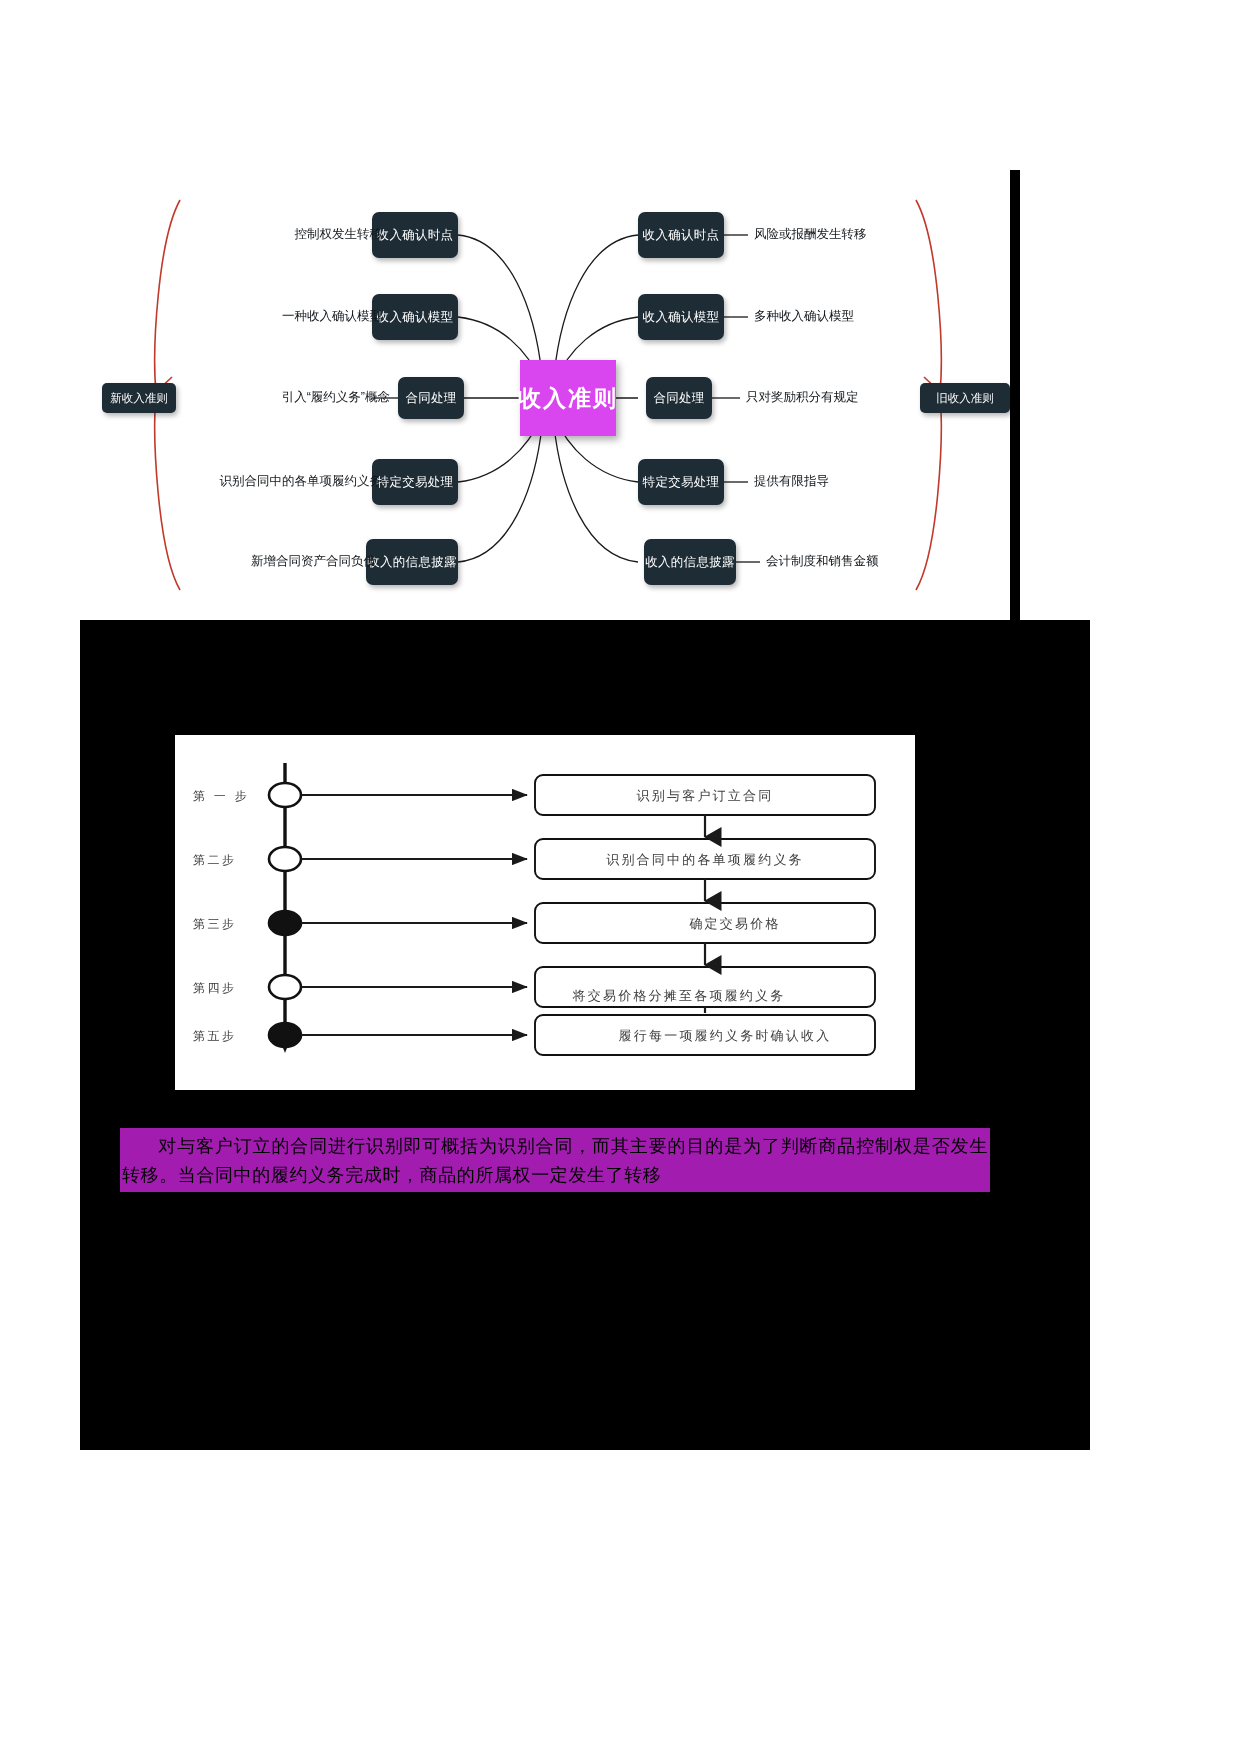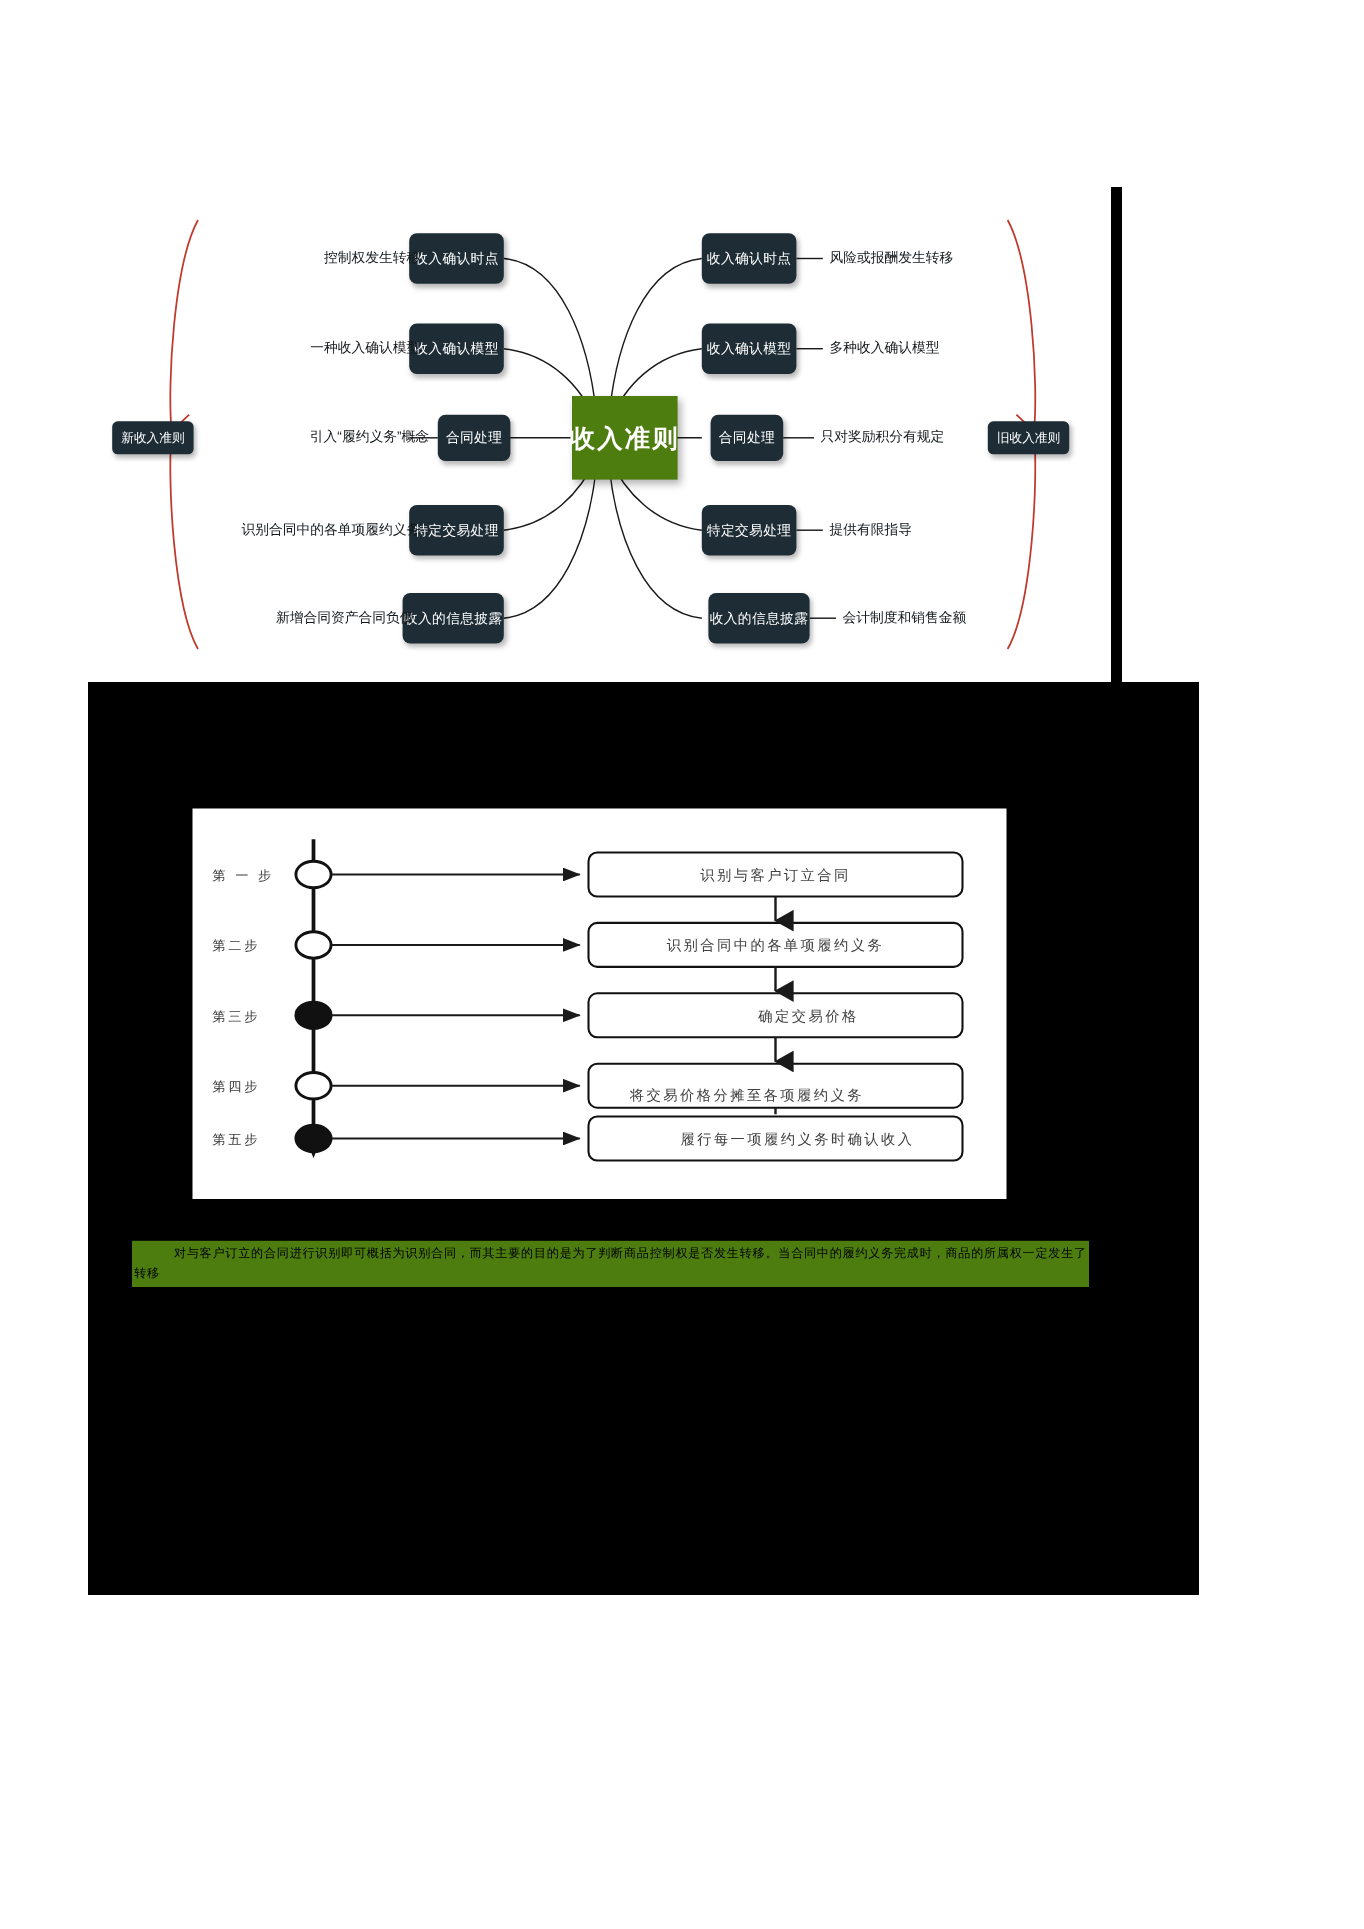--- a/index.html
+++ b/index.html
@@ -41,21 +41,21 @@
     display: flex;
     align-items: center;
     justify-content: center;
     letter-spacing: 0.3px;
     box-shadow: 2px 3px 5px rgba(0,0,0,0.28);
     white-space: nowrap;
     box-sizing: border-box;
   }
   .mm-center {
     position: absolute;
-    background: #4d7c0f;
+    background: #d946ef;
     color: #ffffff;
     font-size: 23px;
     font-weight: bold;
     display: flex;
     align-items: center;
     justify-content: center;
     letter-spacing: 2px;
     box-shadow: 3px 4px 7px rgba(0,0,0,0.3);
     white-space: nowrap;
   }
@@ -130,24 +130,24 @@
     text-align: center;
     font-family: "DejaVu Sans", sans-serif;
   }
 
   
   #body-paragraph {
     position: absolute;
     left: 120px;
     top: 1128px;
     width: 870px;
-    background: #4d7c0f;
+    background: #a21caf;
     color: #000000;
     font-family: "DejaVu Serif", "Liberation Serif", serif;
-    font-size: 11px;
+    font-size: 18px;
     line-height: 1.62;
     letter-spacing: 0.6px;
     text-align: justify;
     padding: 3px 2px 3px 2px;
     box-sizing: border-box;
   }
   #body-paragraph .indent { display: inline-block; width: 36px; }
 </style>
 </head>
 <body>
@@ -192,21 +192,21 @@
     <path d="M 656 392 L 680 392" fill="none" stroke="#1a1a1a" stroke-width="1.3"></path>
   </svg>
 
   <div class="mm-center" style="left:440px; top:190px; width:96px; height:76px;">
     <span>收入准则</span>
   </div>
 
   <div class="mm-side" style="left:22px; top:213px; width:74px; height:30px;">
     <span>新收入准则</span>
   </div>
-  <div class="mm-side" style="left:818px; top:213px; width:74px; height:30px;text-align:center;">
+  <div class="mm-side" style="left:840px; top:213px; width:90px; height:30px;text-align:center;">
     <span>旧收入准则</span>
   </div>
 
   <div class="mm-node" style="left:292px; top:42px; width:86px; height:46px;">
     <span>收入确认时点</span>
   </div>
   <div class="mm-node" style="left:292px; top:124px; width:86px; height:46px;">
     <span>收入确认模型</span>
   </div>
   <div class="mm-node" style="left:318px; top:207px; width:66px; height:42px;">

